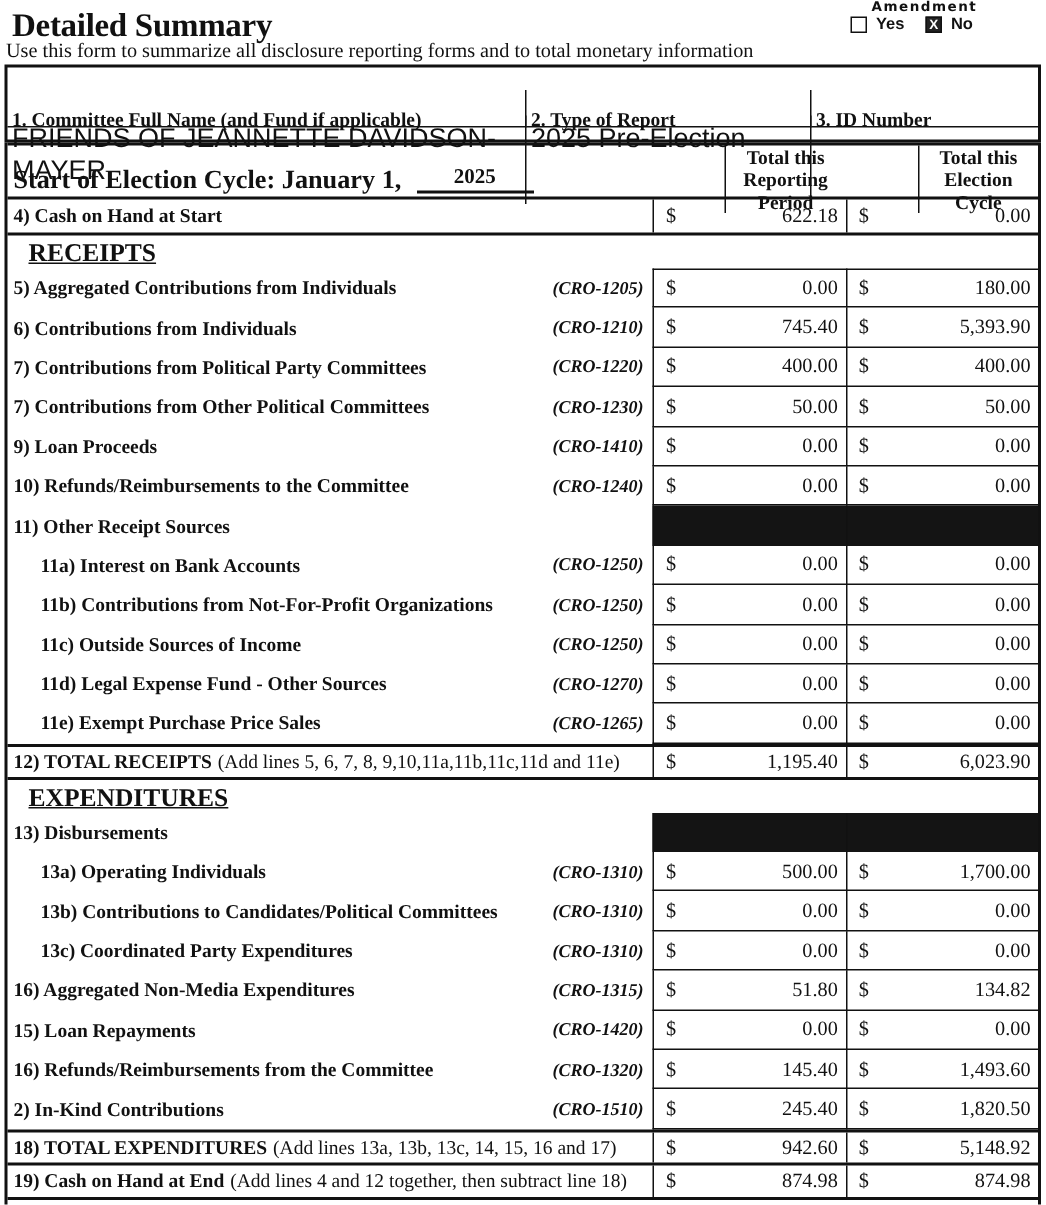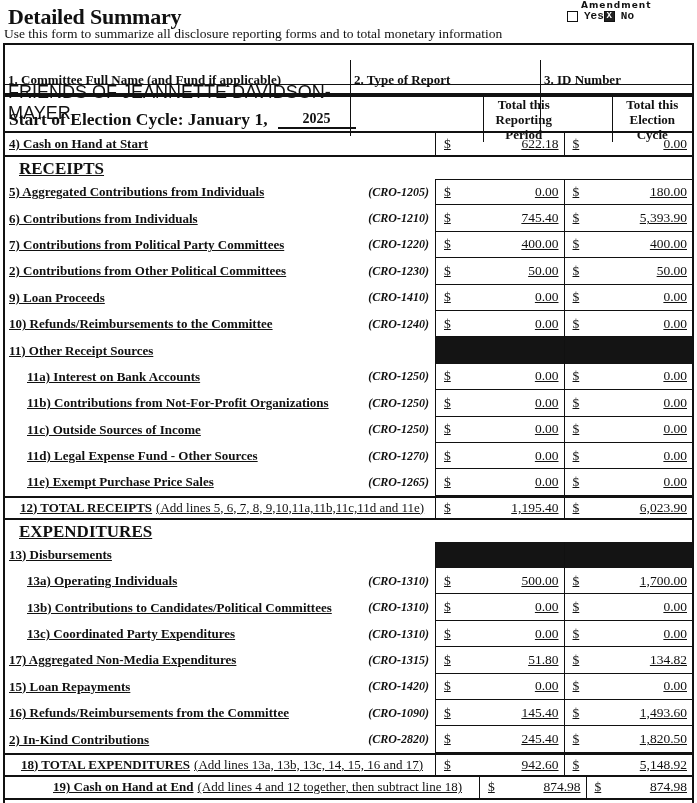--- a/index.html
+++ b/index.html
@@ -11,21 +11,21 @@
     position: absolute; left: 8px; top: 4px;
     font-size: 22px; font-weight: bold; letter-spacing: -0.2px;
   }
   .subtitle {
     position: absolute; left: 4px; top: 26px; font-size: 13.5px;
   }
   .amend {
     position: absolute; left: 567px; top: 0px; font-family: "DejaVu Sans", sans-serif;
   }
   .amend-label { font-size: 9px; font-weight: bold; letter-spacing: 1px; margin-left: 14px; }
-  .amend-opts { display: flex; font-size: 11px; font-weight: bold; font-family: Liberation Mono, monospace; margin-top: 0px; }
+  .amend-opts { display: flex; gap: 14px; font-size: 11px; font-weight: bold; font-family: Liberation Sans, sans-serif; margin-top: 0px; }
   .amend-opt { display: flex; align-items: center; gap: 6px; }
   .cbox {
     width: 9px; height: 9px; border: 1.5px solid #111; display: inline-block; position: relative;
     font-size: 9px; line-height: 9px; text-align: center;
   }
   .cbox.checked { background: #222; color: #fff; font-weight: bold; }
 
   
   .hdr {
     position: absolute; left: 3px; top: 43px; width: 691px; height: 52px;
@@ -36,21 +36,21 @@
   .hdr > div:nth-child(3n) { border-right: none; }
   .hdr .h { font-weight: bold; font-size: 13px; border-bottom: 1.5px solid #111; line-height: 16px; }
   .hdr .v { font-family: "Liberation Sans", sans-serif; font-size: 18px; padding-top: 5px; }
 
   
   .form {
     position: absolute; left: 3px; top: 95px; width: 691px;
     border-left: 2px solid #111; border-right: 2px solid #111; box-sizing: border-box;
   }
   .row {
-    display: grid; grid-template-columns: 430px 1fr 1fr; box-sizing: border-box; height: 26.4px; text-decoration: underline;
+    display: grid; grid-template-columns: 430px 1fr 1fr; box-sizing: border-box; height: 26.4px;
   }
   .lbl {
     font-weight: bold; font-size: 13px; display: flex; align-items: center; padding-left: 4px;
     position: relative; box-sizing: border-box;
   }
   .lbl .code {
     position: absolute; right: 6px; font-style: italic; font-size: 12px; font-weight: bold;
   }
   .lbl .note { font-weight: normal; margin-left: 4px; }
   .lbl.sub { padding-left: 22px; }
@@ -69,22 +69,22 @@
     font-weight: bold; font-size: 17px; text-decoration: underline; box-sizing: border-box;
   }
   .cycle-row { display: grid; grid-template-columns: 430px 1fr 1fr; height: 38px; border-top: 2px solid #111; border-bottom: 2px solid #111; box-sizing: border-box; }
   .cycle-lbl { font-weight: bold; font-size: 17.5px; display: flex; align-items: center; padding-left: 4px; }
   .cycle-year { display: inline-block; border-bottom: 2px solid #111; width: 78px; text-align: center; margin-left: 10px; font-size: 14px; line-height: 16px; }
   .colh { border-left: 1.5px solid #111; font-weight: bold; font-size: 13px; text-align: center; display: flex; flex-direction: column; justify-content: center; line-height: 15px; margin-left: 48px; }
   .row.cash { height: 24px; border-bottom: 2px solid #111; }
   .row.cash .amt { border-bottom: none; }
   .row.total { border-top: 2px solid #111; border-bottom: 2px solid #111; height: 24px; }
   .row.total .amt { border-bottom: none; }
-  .row.total .lbl { font-size: 13px; justify-content: center; }
-  .row.endcash { border-bottom: 2px solid #111; height: 23px; padding-left: 44px; }
+  .row.total .lbl { font-size: 13px; }
+  .row.endcash { border-bottom: 2px solid #111; height: 23px; }
   .row.endcash .amt { border-bottom: none; }
   .addl { height: 10px; font-weight: bold; font-size: 17px; padding-left: 4px; overflow: hidden; line-height: 22px; }
 </style>
 </head>
 <body>
 
 <div class="title">Detailed Summary</div>
 <div class="subtitle">Use this form to summarize all disclosure reporting forms and to total monetary information</div>
 
 <div class="amend">
@@ -99,20 +99,21 @@
       <span>No</span>
     </div>
   </div>
 </div>
 
 <div class="hdr">
   <div class="h">1. Committee Full Name (and Fund if applicable)</div>
   <div class="h">2. Type of Report</div>
   <div class="h">3. ID Number</div>
   <div class="v">FRIENDS OF JEANNETTE DAVIDSON-MAYER</div>
+  <div class="v">2025 Pre-Election</div>
   <div class="v"></div>
 </div>
 
 <div class="form" id="form">
   <div class="cycle-row">
     <div class="cycle-lbl">
       <span>Start of Election Cycle: January 1,</span>
       <span class="cycle-year">2025</span>
     </div>
     <div class="colh">
@@ -176,21 +177,21 @@
           <span class="cur">$</span>
           <span class="num">400.00</span>
         </div>
         <div class="amt">
           <span class="cur">$</span>
           <span class="num">400.00</span>
         </div>
       </div>
       <div class="row">
         <div class="lbl">
-          <span>2) Contributions from Other Political Committees</span>
+          <span>7) Contributions from Other Political Committees</span>
           <span class="code">(CRO-1230)</span>
         </div>
         <div class="amt">
           <span class="cur">$</span>
           <span class="num">50.00</span>
         </div>
         <div class="amt">
           <span class="cur">$</span>
           <span class="num">50.00</span>
         </div>
@@ -359,21 +360,21 @@
           <span class="cur">$</span>
           <span class="num">0.00</span>
         </div>
         <div class="amt">
           <span class="cur">$</span>
           <span class="num">0.00</span>
         </div>
       </div>
       <div class="row">
         <div class="lbl">
-          <span>17) Aggregated Non-Media Expenditures</span>
+          <span>16) Aggregated Non-Media Expenditures</span>
           <span class="code">(CRO-1315)</span>
         </div>
         <div class="amt">
           <span class="cur">$</span>
           <span class="num">51.80</span>
         </div>
         <div class="amt">
           <span class="cur">$</span>
           <span class="num">134.82</span>
         </div>
@@ -388,35 +389,35 @@
           <span class="num">0.00</span>
         </div>
         <div class="amt">
           <span class="cur">$</span>
           <span class="num">0.00</span>
         </div>
       </div>
       <div class="row">
         <div class="lbl">
           <span>16) Refunds/Reimbursements from the Committee</span>
-          <span class="code">(CRO-1090)</span>
+          <span class="code">(CRO-1320)</span>
         </div>
         <div class="amt">
           <span class="cur">$</span>
           <span class="num">145.40</span>
         </div>
         <div class="amt">
           <span class="cur">$</span>
           <span class="num">1,493.60</span>
         </div>
       </div>
       <div class="row">
         <div class="lbl">
           <span>2) In-Kind Contributions</span>
-          <span class="code">(CRO-2820)</span>
+          <span class="code">(CRO-1510)</span>
         </div>
         <div class="amt">
           <span class="cur">$</span>
           <span class="num">245.40</span>
         </div>
         <div class="amt">
           <span class="cur">$</span>
           <span class="num">1,820.50</span>
         </div>
       </div>

